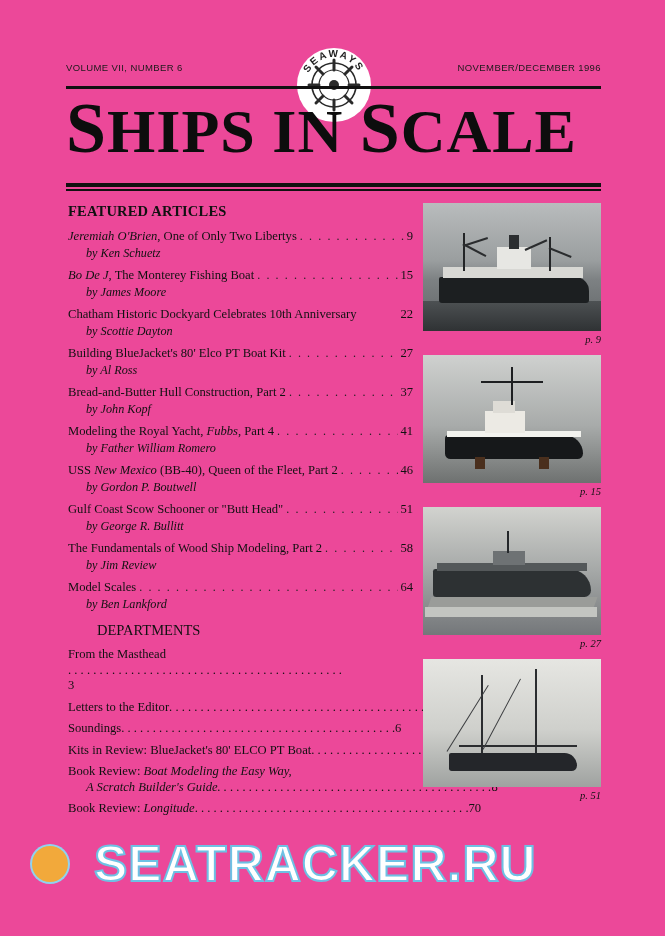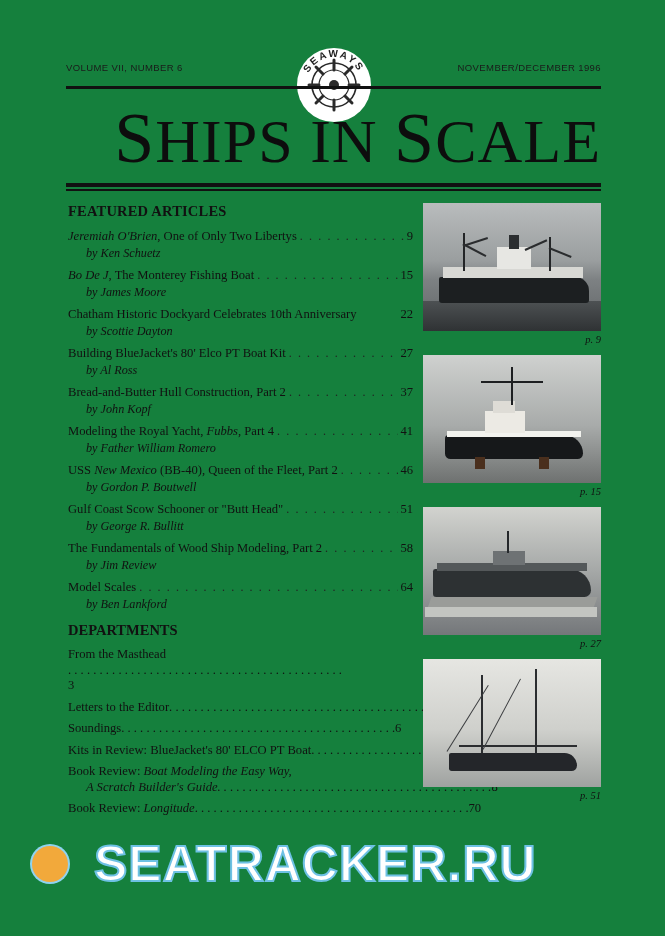--- a/index.html
+++ b/index.html
@@ -13,21 +13,21 @@
     position: relative;
     font-family: "Liberation Serif", serif;
     color: #111;
     overflow: hidden;
   }
   .page {
     position: absolute;
     left: 0; top: 0;
     width: 665px;
     height: 936px;
-    background: #15803d;
+    background: #ec4899;
   }
 
   
   .masthead {
     position: absolute;
     left: 66px;
     top: 62px;
     width: 535px;
   }
   .mast-row {
@@ -75,25 +75,25 @@
   .rule-1 { top: 86px; height: 2.5px; }
   .rule-2 { top: 183px; height: 4px; }
   .rule-3 { top: 189px; height: 1.5px; }
 
   
   .title {
     position: absolute;
     left: 66px;
     top: 96px;
     width: 535px;
-    text-align: right;
+    text-align: left;
     font-family: "Liberation Serif", serif;
-    font-weight: normal;
+    font-weight: bold;
     font-size: 62px;
-    line-height: 85px;
+    line-height: 64px;
     letter-spacing: 1px;
     color: #0d0d0d;
     white-space: nowrap;
   }
   .title .cap { font-size: 72px; }
 
   
   .contents {
     position: absolute;
     left: 68px;
@@ -132,24 +132,25 @@
   .byline {
     font-style: italic;
     font-size: 12.2px;
     padding-left: 18px;
     margin-top: 1px;
   }
   .it { font-style: italic; }
 
   .dept-head {
     font-family: "Liberation Serif", serif;
-    font-weight: bold;
+    font-weight: normal;
     font-size: 14.5px;
     margin-top: 10px;
     margin-bottom: 8px;
+    margin-left: 29px;
   }
   .dept {
     margin-bottom: 6px;
     font-size: 12.6px;
     line-height: 15.5px;
   }
   .dept .sub {
     font-style: italic;
     padding-left: 18px;
     display: flex;

